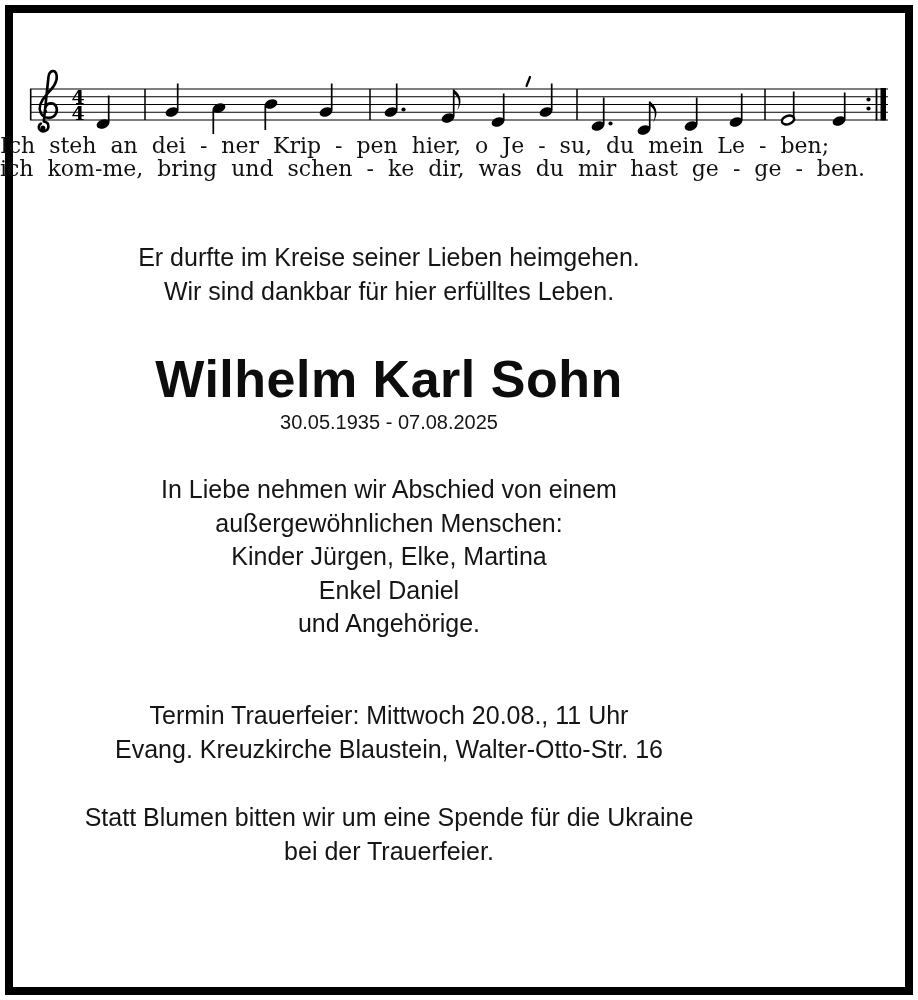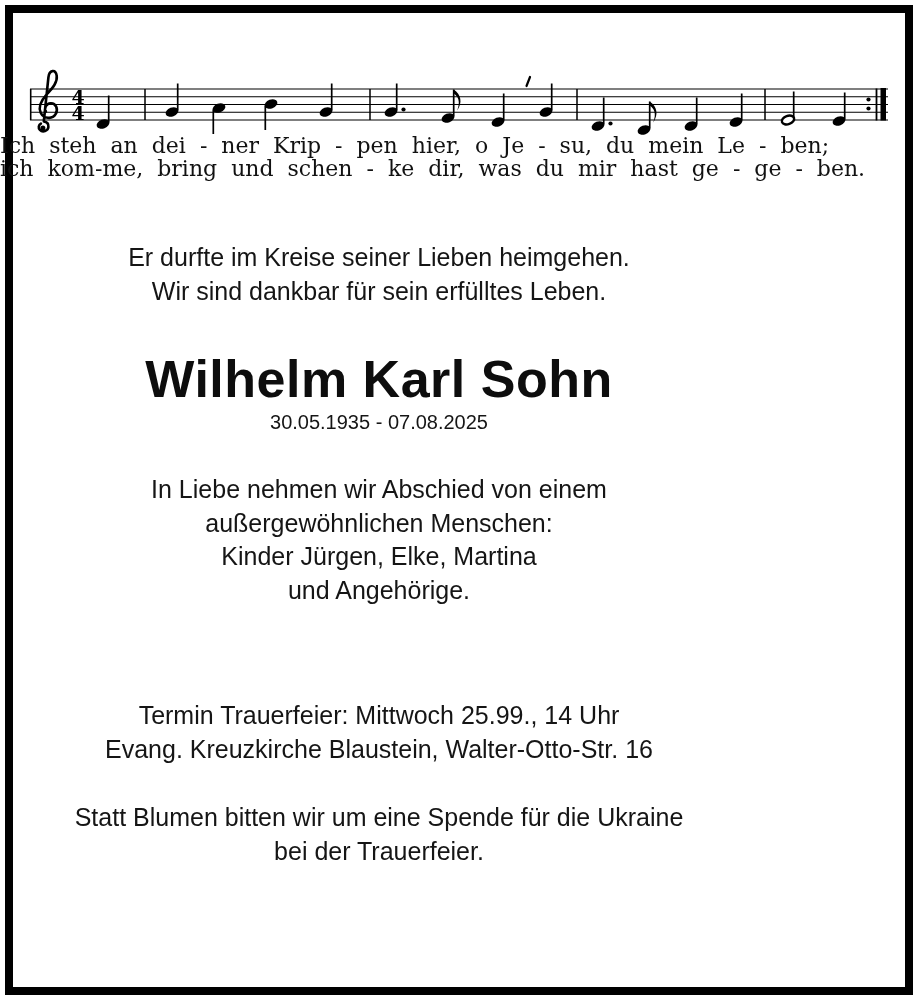--- a/index.html
+++ b/index.html
@@ -2,21 +2,21 @@
 <html><head>
 <meta charset="utf-8">
 <style>
   html,body{margin:0;padding:0;background:#ffffff;}
   body{width:918px;height:1000px;position:relative;font-family:"Liberation Sans",sans-serif;color:#101010;overflow:hidden;}
   .frame{position:absolute;left:5px;top:5px;width:908px;height:990px;border:8px solid #000;box-sizing:border-box;}
   .music-svg{position:absolute;left:0;top:0;width:918px;height:200px;}
   .lyric{position:absolute;left:0;width:774px;text-align:center;font-family:"DejaVu Serif","Liberation Serif",serif;font-size:22px;line-height:24px;word-spacing:7px;color:#111;white-space:nowrap;}
   .lyric1{top:134px;}
   .lyric2{top:157px;}
-  .block{position:absolute;left:2px;width:754px;text-align:center;font-size:25px;line-height:33.5px;letter-spacing:0px;color:#151515;}
+  .block{position:absolute;left:12px;width:754px;text-align:center;font-size:25px;line-height:33.5px;letter-spacing:0px;color:#151515;}
   .intro{top:241px;}
   .name{top:354px;font-size:52px;font-weight:700;line-height:50px;letter-spacing:0.5px;color:#0d0d0d;}
   .dates{top:407px;font-size:20px;line-height:30px;}
   .family{top:473px;}
   .service{top:699px;}
   .closing{top:801px;}
 </style>
 </head>
 <body>
 
@@ -80,34 +80,35 @@
     <line x1="876.5" y1="88.5" x2="876.5" y2="120.5" stroke="#000" stroke-width="1.8"></line>
     <rect x="880.5" y="88" width="5.5" height="32.5" fill="#000"></rect>
   </g>
 </svg>
 
 <div class="lyric lyric1">Ich steh an dei - ner Krip - pen hier, o Je - su, du mein Le - ben;</div>
 <div class="lyric lyric2">ich kom-me, bring und schen - ke dir, was du mir hast ge - ge - ben.</div>
 
 <div class="block intro">
   <div>Er durfte im Kreise seiner Lieben heimgehen.</div>
-  <div>Wir sind dankbar für sein erfülltes Leben.</div>
+  <div>Wir sind dankbar für hier erfülltes Leben.</div>
 </div>
 
 <div class="block name">Wilhelm Karl Sohn</div>
 <div class="block dates">30.05.1935 - 07.08.2025</div>
 
 <div class="block family">
   <div>In Liebe nehmen wir Abschied von einem</div>
   <div>außergewöhnlichen Menschen:</div>
   <div>Kinder Jürgen, Elke, Martina</div>
+  <div>Enkel Daniel</div>
   <div>und Angehörige.</div>
 </div>
 
 <div class="block service">
-  <div>Termin Trauerfeier: Mittwoch 25.99., 14 Uhr</div>
+  <div>Termin Trauerfeier: Mittwoch 20.08., 11 Uhr</div>
   <div>Evang. Kreuzkirche Blaustein, Walter-Otto-Str. 16</div>
 </div>
 
 <div class="block closing">
   <div>Statt Blumen bitten wir um eine Spende für die Ukraine</div>
   <div>bei der Trauerfeier.</div>
 </div>
 
 </body></html>

